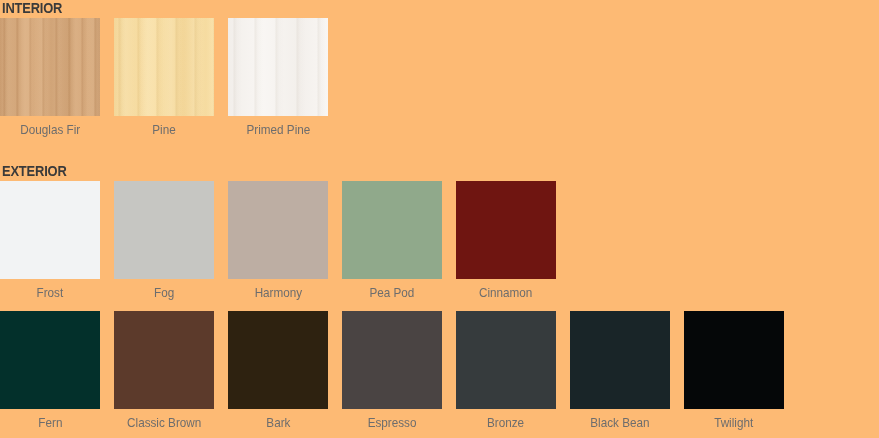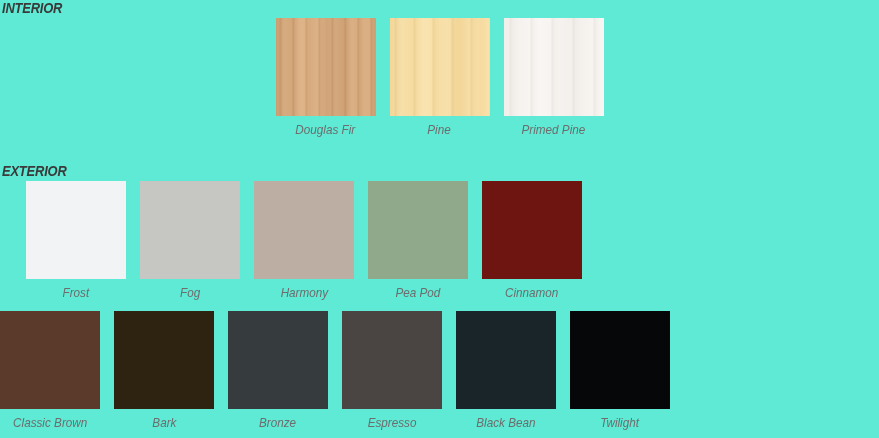--- a/index.html
+++ b/index.html
@@ -14,22 +14,21 @@
 
   body {
     font-family: "Liberation Sans", sans-serif;
     position: relative;
   }
 
   .palette-root {
     width: 879px;
     height: 438px;
     position: relative;
-    background: #5eead4;
-    font-style: italic;
+    background: #fdba74;
   }
 
   
   .section-header {
     font-family: "Liberation Sans", sans-serif;
     font-weight: bold;
     font-size: 15px;
     letter-spacing: -0.2px;
     color: #3a3a3a;
     text-transform: uppercase;
@@ -47,22 +46,22 @@
 
   
   .swatch-row {
     position: absolute;
     left: 0;
     width: 879px;
     display: flex;
     gap: 14px;
   }
 
-  #interior-row  { top: 18px; justify-content: center; }
-  #exterior-row-1 { top: 18px; padding-left: 26px; }
+  #interior-row  { top: 18px; }
+  #exterior-row-1 { top: 18px; }
   #exterior-row-2 { top: 148px; }
 
   .swatch-cell {
     width: 100px;
     flex: 0 0 100px;
     display: flex;
     flex-direction: column;
     align-items: center;
   }
 
@@ -201,36 +200,40 @@
           <div class="swatch-label">Pea Pod</div>
         </div>
         <div class="swatch-cell">
           <div class="swatch-chip" style="background-color: rgb(111, 21, 17);"></div>
           <div class="swatch-label">Cinnamon</div>
         </div>
       </div>
 
     <div class="swatch-row" id="exterior-row-2">
         <div class="swatch-cell">
+          <div class="swatch-chip" style="background-color: rgb(3, 48, 43);"></div>
+          <div class="swatch-label">Fern</div>
+        </div>
+        <div class="swatch-cell">
           <div class="swatch-chip" style="background-color: rgb(92, 58, 43);"></div>
           <div class="swatch-label">Classic Brown</div>
         </div>
         <div class="swatch-cell">
           <div class="swatch-chip" style="background-color: rgb(46, 34, 16);"></div>
           <div class="swatch-label">Bark</div>
         </div>
         <div class="swatch-cell">
+          <div class="swatch-chip" style="background-color: rgb(74, 68, 67);"></div>
+          <div class="swatch-label">Espresso</div>
+        </div>
+        <div class="swatch-cell">
           <div class="swatch-chip" style="background-color: rgb(54, 59, 61);"></div>
           <div class="swatch-label">Bronze</div>
         </div>
         <div class="swatch-cell">
-          <div class="swatch-chip" style="background-color: rgb(74, 68, 67);"></div>
-          <div class="swatch-label">Espresso</div>
-        </div>
-        <div class="swatch-cell">
           <div class="swatch-chip" style="background-color: rgb(25, 37, 40);"></div>
           <div class="swatch-label">Black Bean</div>
         </div>
         <div class="swatch-cell">
           <div class="swatch-chip" style="background-color: rgb(5, 7, 8);"></div>
           <div class="swatch-label">Twilight</div>
         </div>
       </div>
   </div>
 

